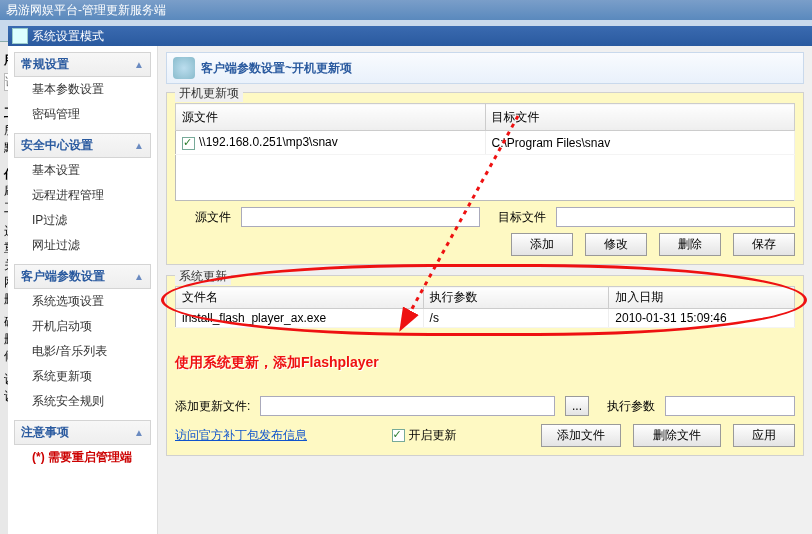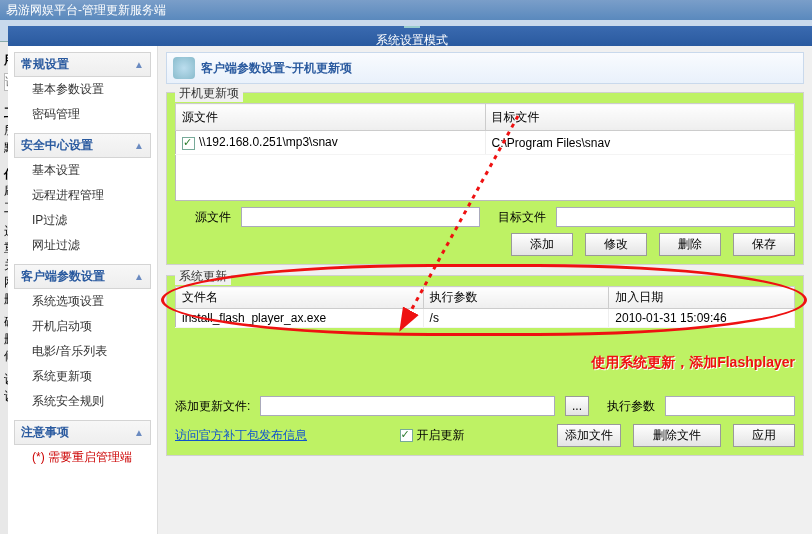--- a/index.html
+++ b/index.html
@@ -4,55 +4,55 @@
 <style>
 * { box-sizing: border-box; margin: 0; padding: 0; font-family: "Microsoft YaHei", SimSun, sans-serif; font-size: 12px; }
 body { background: #e8e8e8; width: 812px; height: 534px; overflow: hidden; position: relative; }
 
 .titlebar { background: linear-gradient(#7a9ec9,#5a89bd); height: 20px; color: #fff; padding: 9px 6px; display: flex; align-items: center; }
 
 .toolbar-hint { background: #c9d9ec; height: 22px; border-bottom: 1px solid #8aa; }
 
 .modal-wrap { position: absolute; left: 8px; top: 26px; right: 0; bottom: 0; }
 
-.modal-title { background: linear-gradient(#3a6ab0,#2a5a9f); color: #fff; height: 20px; display: flex; align-items: center; padding-left: 4px; gap: 4px; flex-direction: column; }
+.modal-title { background: linear-gradient(#3a6ab0,#2a5a9f); color: #fff; height: 20px; display: flex; align-items: center; padding-left: 4px; gap: 4px; }
 .modal-title .ico { width: 16px; height: 16px; background: #dff; border: 1px solid #9cc; display: inline-block; }
 
 .modal-body { background: #fff; display: flex; height: calc(100% - 20px); }
 
 .sidebar { width: 150px; background: #fff; border-right: 1px solid #ddd; padding: 4px 0; overflow: hidden; }
 .sb-group { margin: 2px 6px 6px; }
 .sb-head { background: linear-gradient(#f7f7f7,#eee); border: 1px solid #d4d4d4; padding: 3px 6px; font-weight: bold; color: #2a5a9f; display: flex; justify-content: space-between; align-items: center; }
 .sb-head .chev { color: #6a8ac0; font-size: 10px; }
 .sb-item { padding: 4px 8px 4px 18px; color: #333; cursor: pointer; }
-.sb-item.red { color: #c00; }
+.sb-item.red { color: #c00; font-weight: bold; }
 
 .content { flex: 1; background: #f0f0f0; padding: 6px 8px 8px; position: relative; overflow: hidden; }
 
 .crumb { background: linear-gradient(#f9fbfe,#e9f1fb); border: 1px solid #c9d9ec; padding: 4px 6px; display: flex; align-items: center; gap: 6px; font-weight: bold; color: #2a5a9f; margin-bottom: 8px; }
 .crumb .bigico { width: 22px; height: 22px; background: radial-gradient(#bde,#8bc); border-radius: 4px; }
 
-.group { border: 1px solid #d0d0d0; margin-bottom: 10px; position: relative; padding: 10px 8px 8px; background: #bef264; }
+.group { border: 1px solid #d0d0d0; margin-bottom: 10px; position: relative; padding: 10px 8px 8px; background: #fef9c3; }
 .group-title { position: absolute; top: -8px; left: 8px; background: #f0f0f0; padding: 0 4px; color: #333; }
 
 .tbl { width: 100%; border: 1px solid #bbb; background: #fff; border-collapse: collapse; }
 .tbl th { background: linear-gradient(#fefefe,#eee); border: 1px solid #ccc; padding: 2px 6px; text-align: left; font-weight: normal; }
 .tbl td { border-right: 1px solid #eee; padding: 2px 6px; }
 .tbl tr.row td { border-bottom: 1px solid #f4f4f4; }
 
 .chk { display: inline-block; width: 13px; height: 13px; border: 1px solid #7a9; background: #fff; position: relative; vertical-align: middle; margin-right: 4px; }
 .chk.on::after { content: "✓"; position: absolute; top: -2px; left: 0; color: #2a7a2a; font-size: 11px; }
 
 .inrow { display: flex; gap: 10px; align-items: center; margin-top: 6px; }
 .lbl { width: 56px; text-align: right; }
 .txt { border: 1px solid #aab; background: #fff; height: 20px; padding: 0 4px; }
 .btn { background: linear-gradient(#fefefe,#e4e4e4); border: 1px solid #9a9a9a; padding: 2px 0; width: 62px; text-align: center; cursor: pointer; }
 
 .red-oval { position: absolute; border: 3px solid #e11; border-radius: 50%/60%; pointer-events: none; }
-.red-text { color: #e11; font-weight: bold; text-align: right; font-size: 14px; text-shadow: 1px 1px #fff; }
+.red-text { color: #e11; font-weight: bold; text-align: left; font-size: 14px; text-shadow: 1px 1px #fff; }
 
 .arrow-svg { position: absolute; top: 60px; left: 200px; pointer-events: none; }
 
 .link { color: #15c; text-decoration: underline; cursor: pointer; }
 
 .left-user { position:absolute; top:48px; left:0; width:48px; font-size:11px; padding:4px; }
 .left-user .hdr { font-weight:bold; margin-bottom:4px; }
 .left-user input { width:36px; border:1px solid #bbb; height:18px; }
 </style>
 </head>
@@ -180,21 +180,21 @@
           <span>添加更新文件:</span>
           <input class="txt" style="flex: 1 1 0%;">
           <div class="btn" style="width:24px">...</div>
           <span class="lbl">执行参数</span>
           <input class="txt" style="width: 130px;">
         </div>
         <div class="inrow" style="justify-content:space-between;margin-top:8px">
           <span class="link">访问官方补丁包发布信息</span>
           <span><span class="chk on"></span><span>开启更新</span></span>
           <div style="display:flex;gap:12px">
-            <div class="btn" style="width:64px">添加文件</div>
+            <div class="btn" style="width:80px">添加文件</div>
             <div class="btn" style="width:88px">删除文件</div>
             <div class="btn">应用</div>
           </div>
         </div>
       </div>
 
       <svg class="arrow-svg" width="200" height="230">
         <defs>
             <marker id="ah" markerWidth="10" markerHeight="10" refX="2" refY="3" orient="auto">
               <path d="M0,0 L0,6 L8,3 z" fill="#e11"></path>

